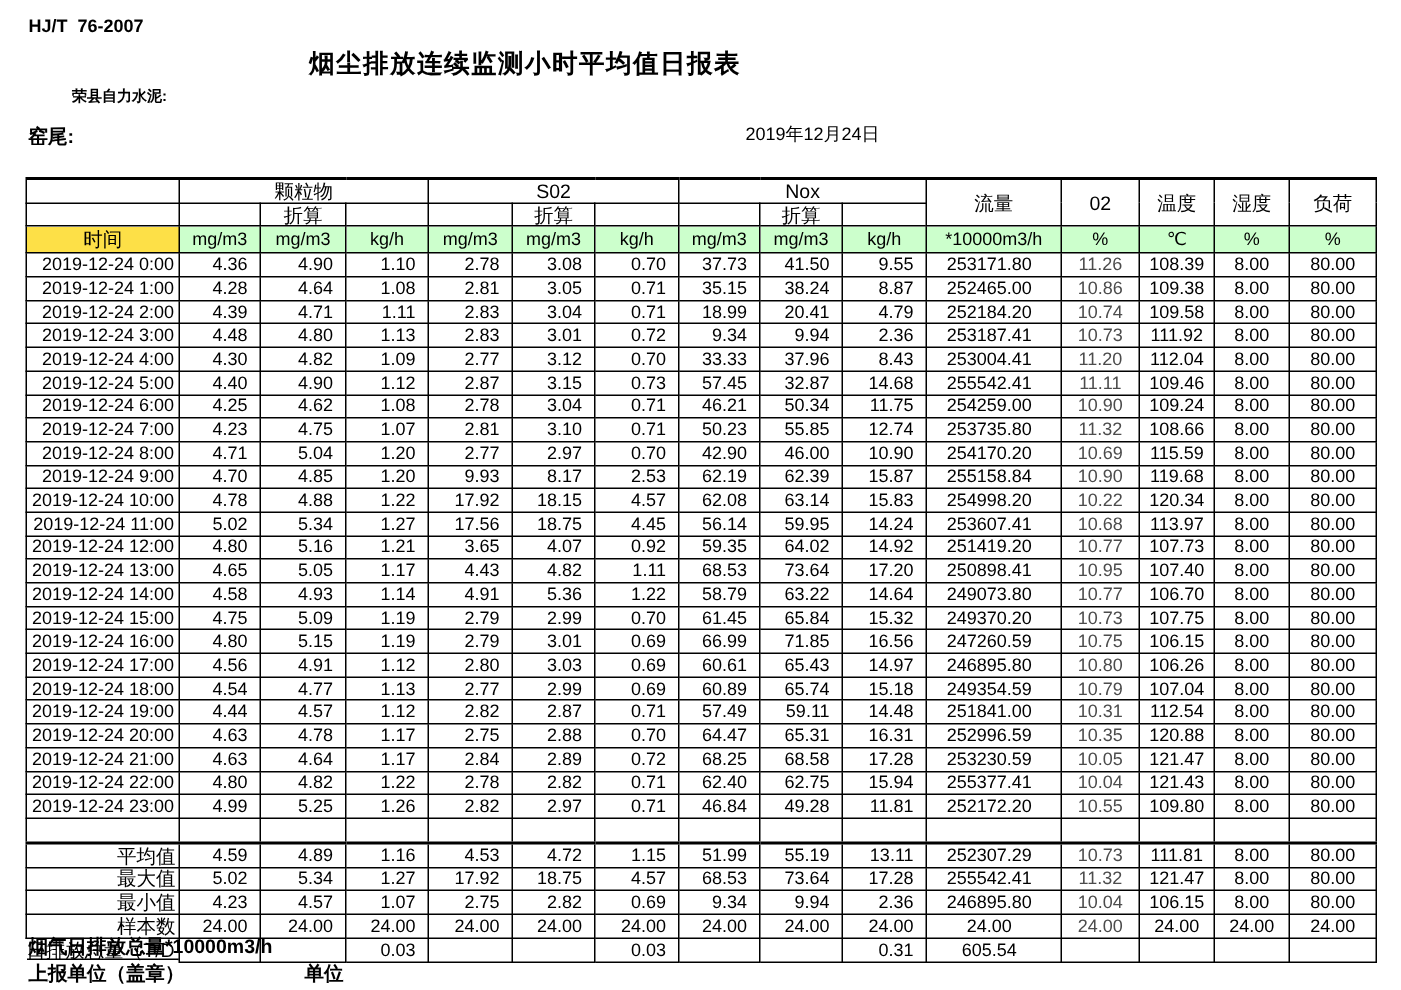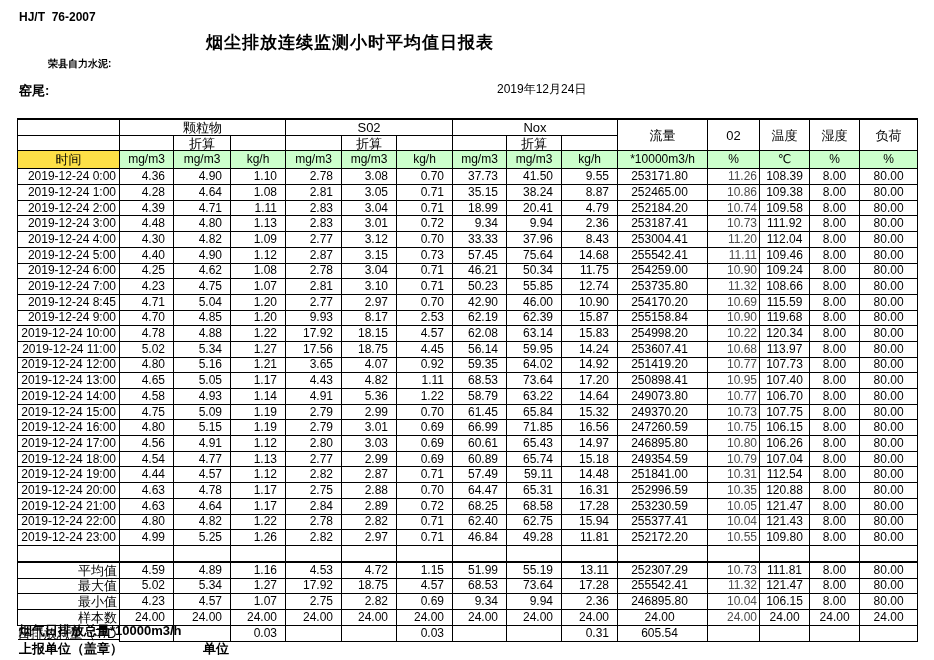--- a/index.html
+++ b/index.html
@@ -25,21 +25,21 @@
   }
   thead td{font-size:13px;}
   thead tr.r1{height:13px;}
   thead tr.r1 td{border-top:2px solid #000;}
   thead tr.r2{height:14px;}
   thead tr.r3{height:18px;}
   thead tr.r3 td{font-size:12px;}
   .col-time{text-align:right;padding-right:3px;}
   .col-num{text-align:right;padding-right:8px;}
   .col-flow{padding-right:8px;}
-  .col-o2{text-align:right;color:#4c4c4c;}
+  .col-o2{text-align:center;color:#4c4c4c;}
   .col-mid{text-align:center;}
   .col-label{text-align:right;font-size:13px;padding-right:2px;}
   tr.spacer td{height:15px;border-bottom:2px solid #000;}
   td.total-label{
     text-align:left;border-left:none;border-bottom:none;
     text-decoration:underline;padding-left:0;font-size:13px;
   }
   tr.total-row td{height:15px;}
 </style>
 </head>
@@ -200,21 +200,21 @@
         </tr>
         <tr>
           <td class="col-time">2019-12-24 5:00</td>
           <td class="col-num">4.40</td>
           <td class="col-num">4.90</td>
           <td class="col-num">1.12</td>
           <td class="col-num">2.87</td>
           <td class="col-num">3.15</td>
           <td class="col-num">0.73</td>
           <td class="col-num">57.45</td>
-          <td class="col-num">75.64</td>
+          <td class="col-num">32.87</td>
           <td class="col-num">14.68</td>
           <td class="col-flow">255542.41</td>
           <td class="col-o2">11.11</td>
           <td class="col-mid">109.46</td>
           <td class="col-mid">8.00</td>
           <td class="col-mid">80.00</td>
         </tr>
         <tr>
           <td class="col-time">2019-12-24 6:00</td>
           <td class="col-num">4.25</td>
@@ -243,21 +243,21 @@
           <td class="col-num">50.23</td>
           <td class="col-num">55.85</td>
           <td class="col-num">12.74</td>
           <td class="col-flow">253735.80</td>
           <td class="col-o2">11.32</td>
           <td class="col-mid">108.66</td>
           <td class="col-mid">8.00</td>
           <td class="col-mid">80.00</td>
         </tr>
         <tr>
-          <td class="col-time">2019-12-24 8:45</td>
+          <td class="col-time">2019-12-24 8:00</td>
           <td class="col-num">4.71</td>
           <td class="col-num">5.04</td>
           <td class="col-num">1.20</td>
           <td class="col-num">2.77</td>
           <td class="col-num">2.97</td>
           <td class="col-num">0.70</td>
           <td class="col-num">42.90</td>
           <td class="col-num">46.00</td>
           <td class="col-num">10.90</td>
           <td class="col-flow">254170.20</td>

